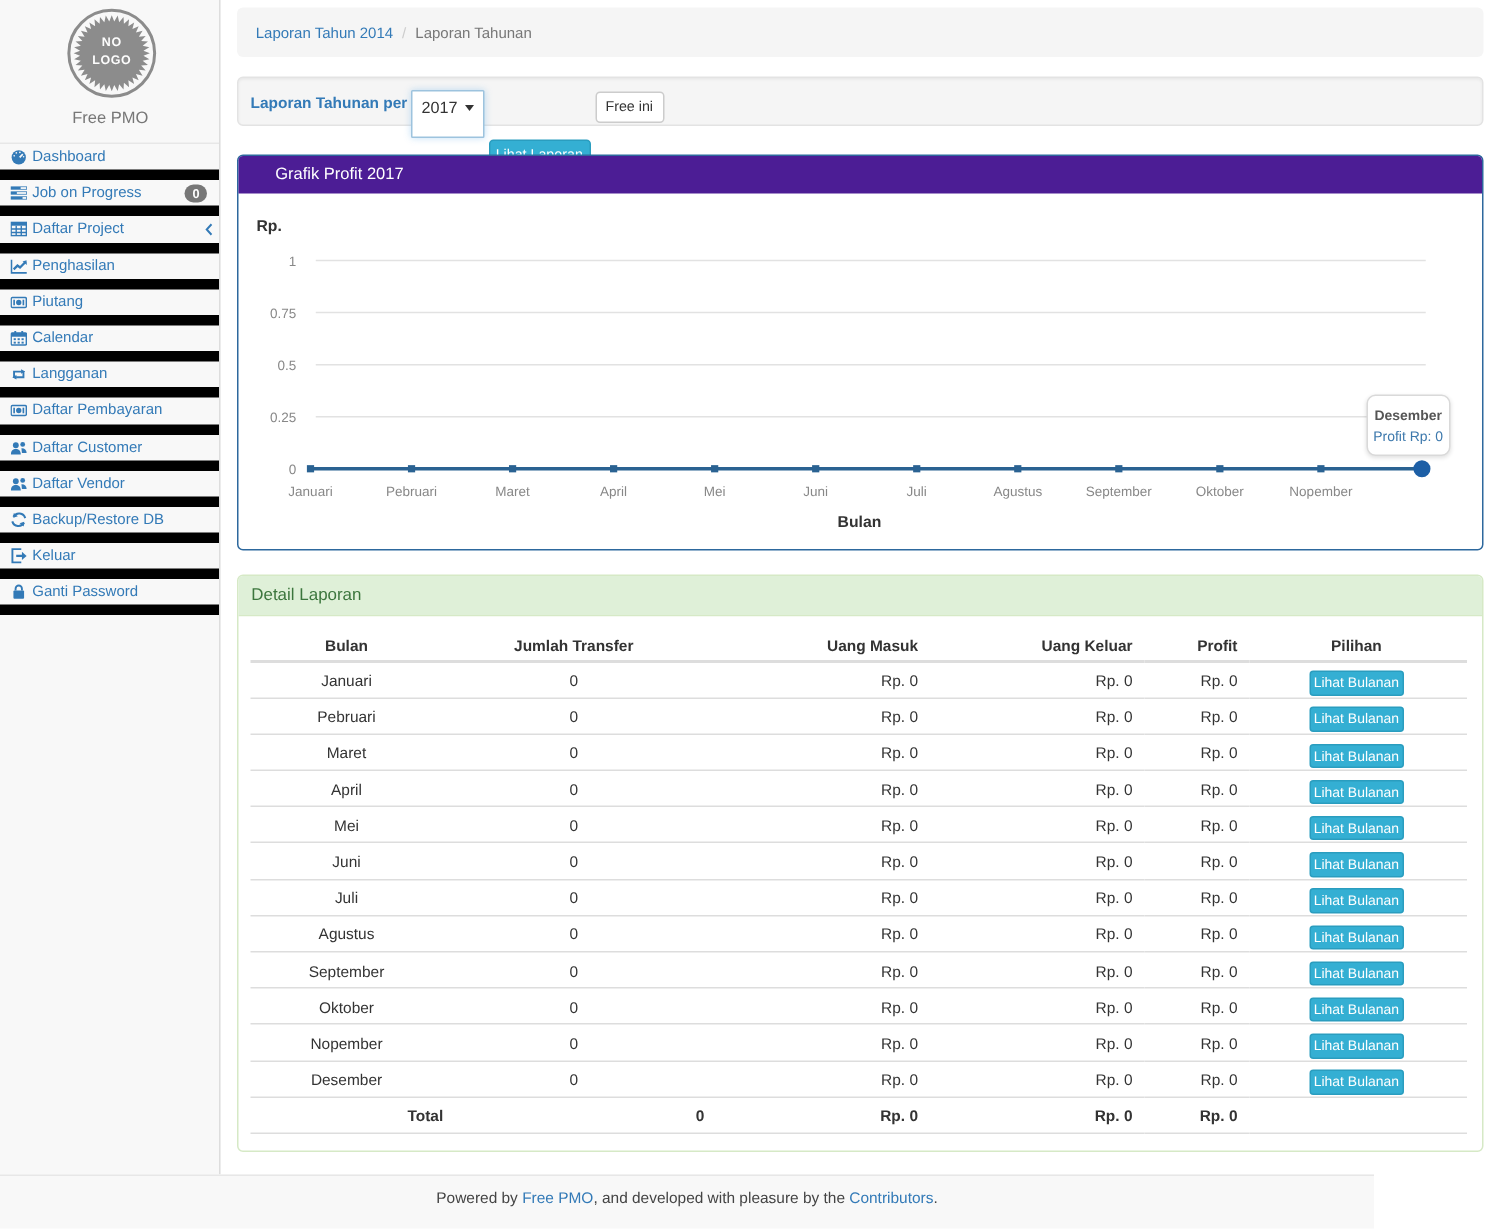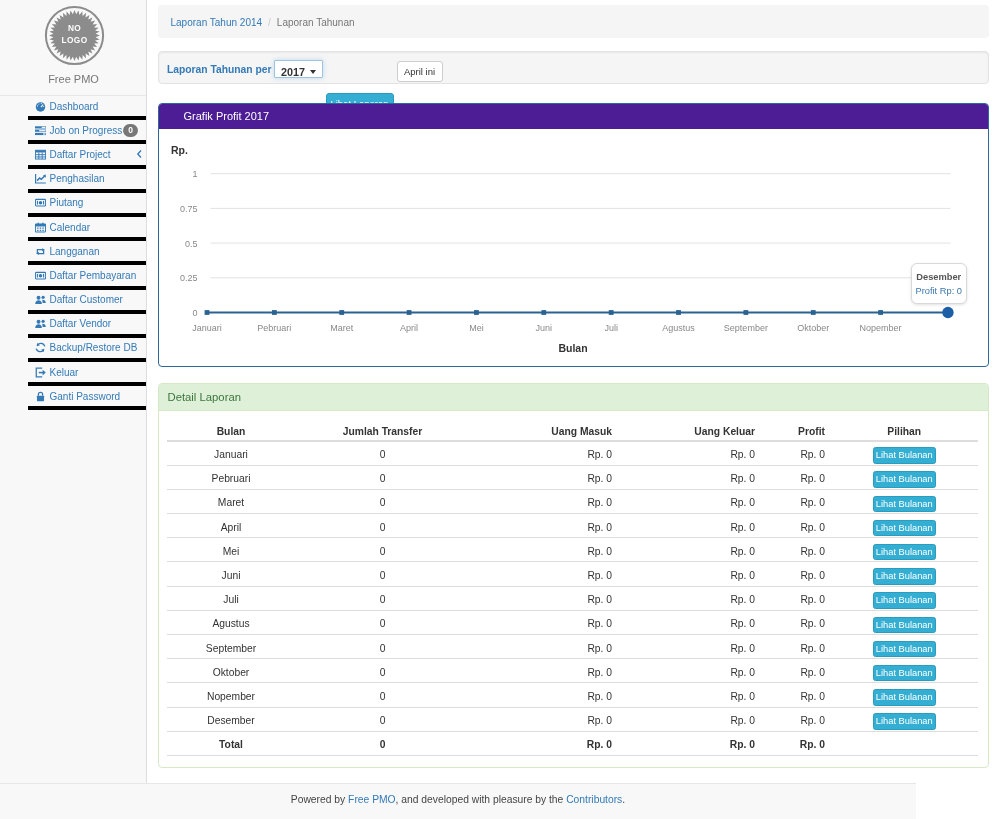--- a/index.html
+++ b/index.html
@@ -3,55 +3,55 @@
 <meta charset="utf-8">
 <style>
 * { margin:0; padding:0; box-sizing:border-box; }
 html,body { width:1000px; height:819px; background:#fff; font-family:"Liberation Sans",sans-serif; overflow:hidden; }
 .abs { position:absolute; }
 
 
 #sidebar { left:0; top:0; width:147px; height:783px; background:#f8f8f8; border-right:1px solid #ddd; }
 #brand { top:72.5px; left:0; width:147px; text-align:center; font-size:11px; color:#777; }
 #menu { top:95px; left:0; width:146px; list-style:none; border-top:1px solid #e7e7e7; }
-#menu li { height:24.2px; display:flex; align-items:center; padding-left:7px; border-bottom:4px solid #000000; color:#337ab7; font-size:10px;margin-left:28px; }
+#menu li { height:24.2px; display:flex; align-items:center; padding-left:7px; border-bottom:7px solid #000000; color:#337ab7; font-size:10px; }
 #menu li svg { margin-right:5px; flex:none; }
 .badge0 { margin-left:auto; margin-right:8px; background:#777; color:#fff; font-size:8.5px; font-weight:bold; border-radius:7px; padding:2px 5px; line-height:8.5px; }
 .chev { margin-left:auto; margin-right:4px; display:flex; }
 
 
 #crumb { left:157.5px; top:5px; width:831px; height:32.5px; background:#f5f5f5; border-radius:4px; font-size:10px; line-height:35px; padding-left:13px; color:#777; }
 #crumb a { color:#337ab7; text-decoration:none; }
 #crumb .sep { color:#ccc; padding:0 6px; }
 
 
 #well { left:157.5px; top:51px; width:831px; height:33px; background:#f5f5f5; border:1px solid #e3e3e3; border-radius:4px; box-shadow:inset 0 1px 2px rgba(0,0,0,.06); }
 #well .lbl { position:absolute; left:8.5px; top:11.5px; font-size:10.3px; font-weight:bold; color:#337ab7; }
-#sel { position:absolute; left:115.5px; top:8px; width:48.5px; height:18px; background:#fff; border:1px solid #9dc3de; border-radius:1px; box-shadow:0 0 5px rgba(120,185,235,.45); font-size:11px; color:#333;font-weight:bold; }
+#sel { position:absolute; left:115.5px; top:8px; width:48.5px; height:32px; background:#fff; border:1px solid #9dc3de; border-radius:1px; box-shadow:0 0 5px rgba(120,185,235,.45); font-size:11px; color:#333; }
 #sel .v { position:absolute; left:6px; top:4.5px; font-size:10.8px; }
 #sel .c { position:absolute; right:5.5px; top:9px; width:0; height:0; border-left:3.5px solid transparent; border-right:3.5px solid transparent; border-top:4.5px solid #333; }
 .btn { position:absolute; top:8.5px; height:21.5px; border-radius:3px; font-size:9.5px; line-height:19.5px; text-align:center; white-space:nowrap; }
 #btn1 { left:167px; width:68px; background:#34afd3; border:1px solid #2a9dbf; color:#fff;margin-top:32px; }
 #btn2 { left:238px; width:46px; background:#fff; border:1px solid #ccc; color:#333; }
 
 
 #chartp { left:157.5px; top:103px; width:831px; height:264px; border:1px solid #2d689d; border-radius:4px; background:#fff; }
 #chartp .hd { height:24.5px; background:#4c1d95; color:#fff; font-size:11px; line-height:24.5px; padding-left:25px; border-radius:3px 3px 0 0; }
 #tooltip { left:911px; top:262.5px; width:55.5px; height:41.5px; background:#fff; border:1px solid #d9d9d9; border-radius:6px; box-shadow:0 1px 3px rgba(0,0,0,.12); text-align:center; }
 #tooltip .t1 { font-size:9.3px; font-weight:bold; color:#555; margin-top:8.5px; }
 #tooltip .t2 { font-size:9.3px; color:#3c78ac; margin-top:3.5px; }
 
 
 #detp { left:157.5px; top:383px; width:831px; height:385px; border:1px solid #d6e9c6; border-radius:4px; background:#fff; }
 #detp .hd { height:26.5px; background:#dff0d8; color:#3c763d; font-size:11.3px; line-height:26px; padding-left:9px; border-radius:3px 3px 0 0; border-bottom:1px solid #d6e9c6; }
 #tbl { position:absolute; left:8px; top:10px; border-collapse:collapse; table-layout:fixed; width:811px; font-size:10.3px; color:#333; }
 #tbl th { border-bottom:2px solid #ddd; height:20.5px; font-weight:bold; text-align:center; vertical-align:middle; padding-top:1.5px; }
 #tbl td { border-bottom:1px solid #ddd; height:24.2px; text-align:center; vertical-align:middle; padding-top:3px; }
 #tbl .r { text-align:right; padding-right:8px; }
-#tbl tr.last td { font-weight:bold; }
+#tbl tr.last td { font-weight:bold;text-align:right; }
 .btnsm { display:inline-block; width:63px; height:16.5px; margin-top:1.8px; background:#34afd3; border:1px solid #2a9dbf; border-radius:2.5px; color:#fff; font-size:9.3px; line-height:14.5px; text-align:center; white-space:nowrap; }
 
 
 #footer { left:0; top:782.5px; width:916px; height:36.5px; background:#f8f8f8; border-top:1px solid #e7e7e7; text-align:center; font-size:10.3px; color:#444; padding-top:10.5px; }
 #footer a { color:#337ab7; text-decoration:none; }
 </style>
 </head>
 <body>
 <div id="sidebar" class="abs">
   <svg class="abs" style="left:43.5px;top:5px" width="61" height="61" viewBox="0 0 61 61">
@@ -160,21 +160,21 @@
 
 <div id="crumb" class="abs"><a>Laporan Tahun 2014</a><span class="sep">/</span>Laporan Tahunan</div>
 
 <div id="well" class="abs">
   <span class="lbl">Laporan Tahunan per</span>
   <span id="sel">
       <span class="v">2017</span>
       <span class="c"></span>
     </span>
   <span class="btn" id="btn1">Lihat Laporan</span>
-  <span class="btn" id="btn2">April ini</span>
+  <span class="btn" id="btn2">Free ini</span>
 </div>
 
 <div id="chartp" class="abs">
   <div class="hd">Grafik Profit 2017</div>
   <svg id="chart" width="829" height="237" viewBox="0 0 829 237">
       <text x="12" y="25" font-size="10.5" font-weight="bold" fill="#333">Rp.</text>
       <line x1="51.5" y1="44.7" x2="791.5" y2="44.7" stroke="#e2e2e2" stroke-width="1"></line>
       <text x="38.5" y="48.2" font-size="9" fill="#888" text-anchor="end">1</text>
       <line x1="51.5" y1="79.4" x2="791.5" y2="79.4" stroke="#e2e2e2" stroke-width="1"></line>
       <text x="38.5" y="82.9" font-size="9" fill="#888" text-anchor="end">0.75</text>

